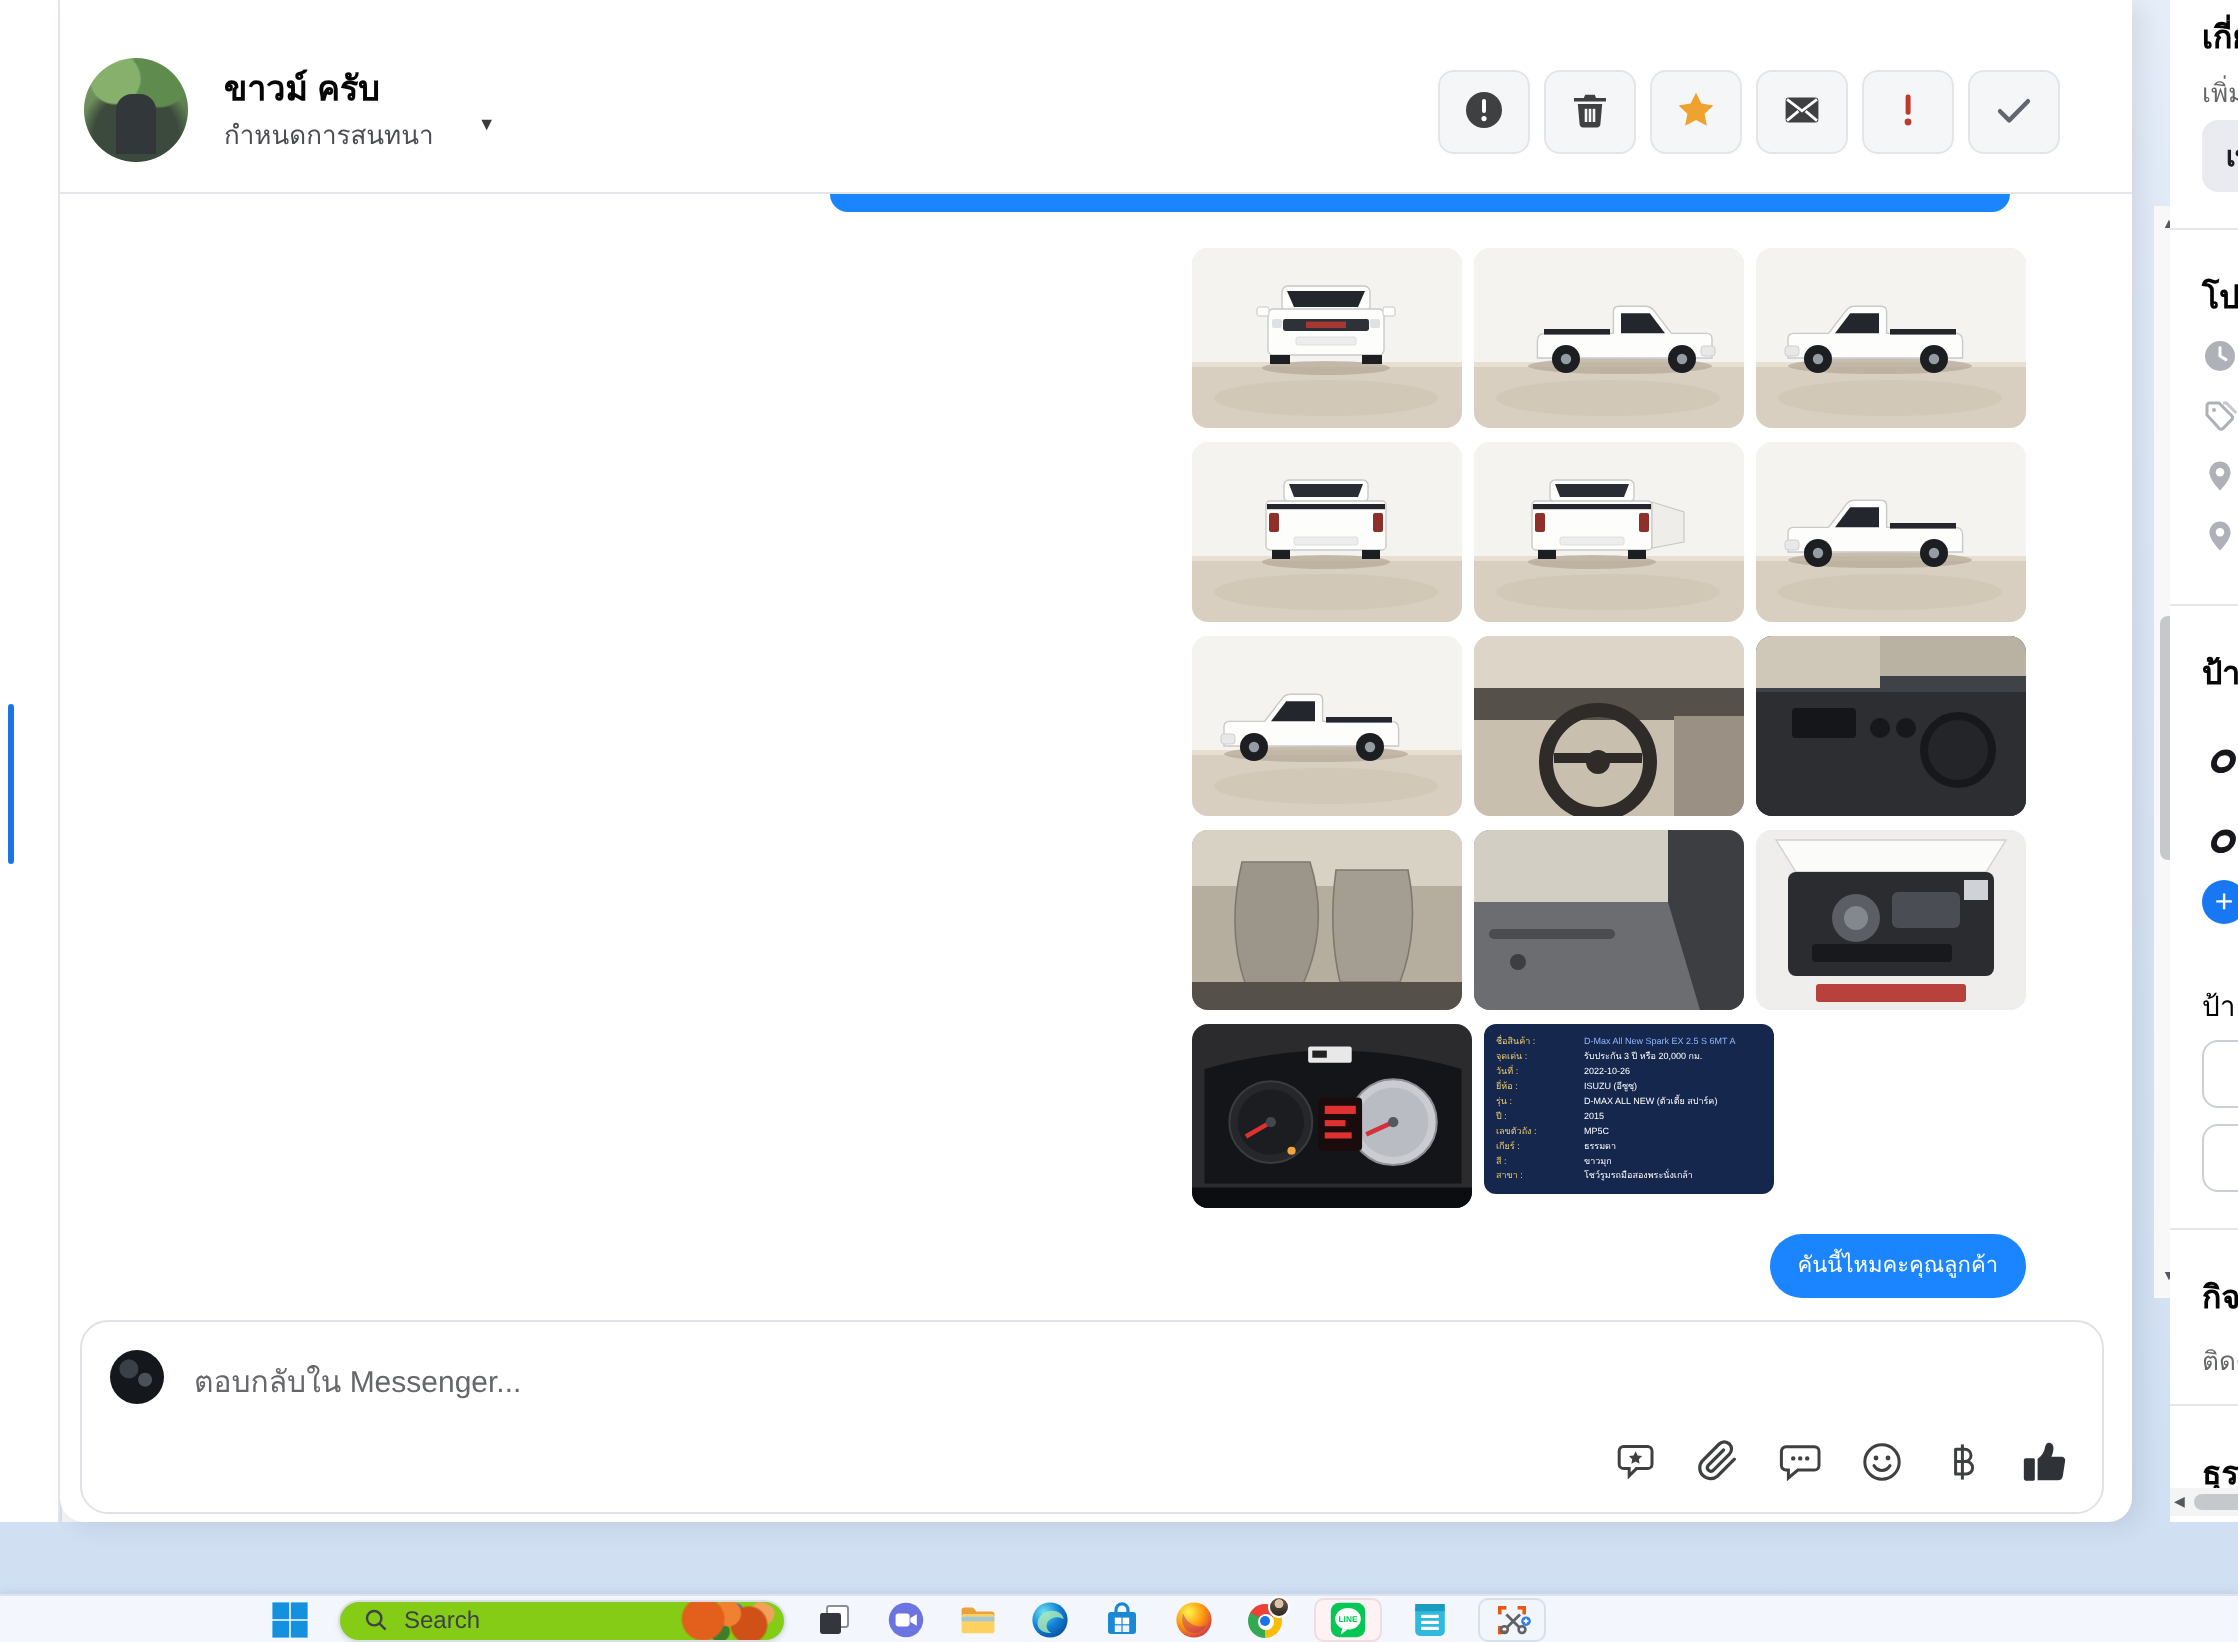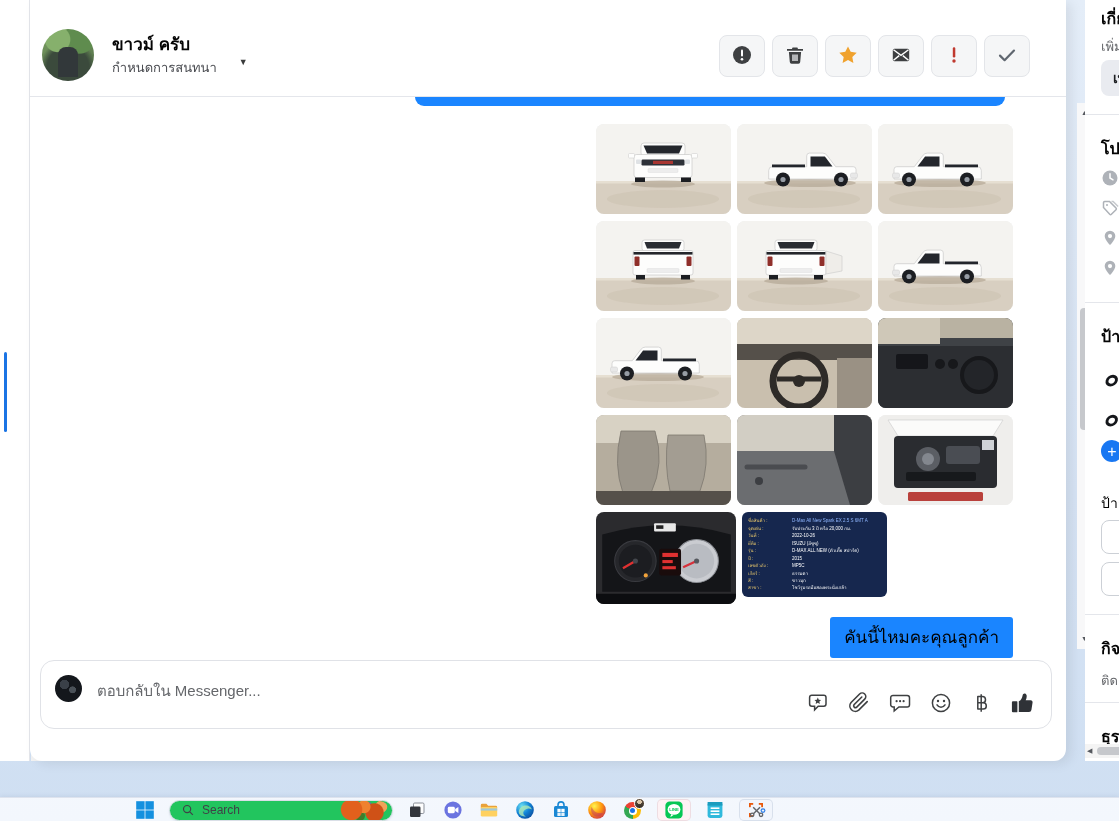--- a/index.html
+++ b/index.html
@@ -41,24 +41,24 @@
 .tile{width:135px;height:90px;border-radius:8px;overflow:hidden;background:#eee}
 .tile svg{display:block;width:100%;height:100%}
 .tile.big{width:140px;height:92px}
 .spec-card{width:145px;height:85px;border-radius:6px;background:#16274e;overflow:hidden}
 .spec-inner{width:290px;height:170px;transform:scale(.5);transform-origin:0 0;padding:10px 12px}
 .srow{display:flex;font-size:9px;line-height:1.66;white-space:nowrap}
 .srow .sl{width:88px;color:#f2cf6d;flex:none}
 .srow .sl::after{content:" :"}
 .srow .sv{color:#fff}
 .srow:first-child .sv{color:#8fb6ff}
-#bubble-out{position:absolute;right:53px;top:520px;background:#1a85ff;color:#000000;font-size:17px;font-weight:500;padding:6px 14px 8px;border-radius:3px;white-space:nowrap}
-
-
-#composer{position:absolute;left:10px;top:660px;width:1012px;height:69px;background:#fff;border:1px solid #e0e2e7;border-radius:14px}
+#bubble-out{position:absolute;right:53px;top:520px;background:#1a85ff;color:#ffffff;font-size:11px;font-weight:500;padding:6px 14px 8px;border-radius:18px;white-space:nowrap}
+
+
+#composer{position:absolute;left:10px;top:660px;width:1012px;height:97px;background:#fff;border:1px solid #e0e2e7;border-radius:14px}
 #composer-avatar{position:absolute;left:14px;top:14px;width:27px;height:27px;border-radius:50%;
 background:radial-gradient(circle at 35% 35%,#3a4048 0 18%,transparent 20%),radial-gradient(circle at 65% 55%,#4a5158 0 14%,transparent 16%),#14171c}
 #composer-placeholder{position:absolute;left:56px;top:18px;font-size:15px;color:#65676b}
 #composer-tools{position:absolute;right:16px;bottom:12px;display:flex;align-items:flex-end;gap:17px}
 .ctool{width:24px;height:24px;display:flex;align-items:center;justify-content:center}
 .ctool svg{width:24px;height:24px}
 .ctool.like svg{width:28px;height:28px}
 
 
 #right-panel{position:absolute;left:1085px;top:0;width:300px;height:761px;background:#fff;overflow:hidden}
@@ -76,21 +76,21 @@
 #rp-hscroll .h-arrow{position:absolute;left:2px;top:3px;font-size:7px;color:#55585e}
 #rp-hscroll .h-thumb{position:absolute;left:12px;top:3px;height:8px;width:90px;background:#c6c8cc;border-radius:4px}
 
 
 #taskbar{position:absolute;left:0;top:797px;width:100%;height:24px;background:rgba(245,249,253,.94);border-top:1px solid rgba(120,140,170,.18);box-shadow:0 -1px 4px rgba(90,110,150,.12)}
 #taskbar-inner{position:absolute;left:133px;top:0;height:24px;display:flex;align-items:center;gap:12px}
 .tb{width:24px;height:22px;display:flex;align-items:center;justify-content:center;border-radius:5px;flex:none}
 .tb svg,.tb .cssicon{width:20px;height:20px}
 .tb.active{width:34px;background:rgba(255,241,243,.9);box-shadow:inset 0 0 0 1px rgba(190,160,170,.25)}
 .tb.active2{width:34px;background:rgba(240,244,252,.95);box-shadow:inset 0 0 0 1px rgba(160,175,200,.3)}
-#search-pill{width:224px;height:21px;border-radius:11px;background:#22c55e;border:1px solid #dadfe7;box-shadow:0 1px 2px rgba(100,120,150,.15);display:flex;align-items:center;padding:0 3px 0 12px;gap:8px;flex:none}
+#search-pill{width:224px;height:21px;border-radius:11px;background:#84cc16;border:1px solid #dadfe7;box-shadow:0 1px 2px rgba(100,120,150,.15);display:flex;align-items:center;padding:0 3px 0 12px;gap:8px;flex:none}
 #search-pill svg{width:12px;height:12px;flex:none}
 #search-label{font-size:12px;color:#3f4247;flex:1}
 #search-flower{width:52px;height:19px;border-radius:10px;flex:none;
 background:radial-gradient(circle at 28% 45%,#e2601c 0 26%,transparent 29%),radial-gradient(circle at 52% 30%,#ef8130 0 20%,transparent 23%),radial-gradient(circle at 72% 60%,#cf5117 0 22%,transparent 25%),radial-gradient(circle at 60% 22%,#7b5ea7 0 9%,transparent 11%),radial-gradient(circle at 44% 78%,#3f7d2c 0 14%,transparent 17%),radial-gradient(circle at 85% 30%,#f0a25a 0 12%,transparent 14%)}
 .chrome-ic{position:relative;width:20px;height:20px}
 .chrome-ball{position:absolute;left:1px;top:2px;width:17px;height:17px;border-radius:50%;
 background:conic-gradient(from -60deg,#ea4335 0 120deg,#fbbc05 0 240deg,#34a853 0 360deg)}
 .chrome-ball::before{content:"";position:absolute;left:4.5px;top:4.5px;width:8px;height:8px;border-radius:50%;background:#fff}
 .chrome-ball::after{content:"";position:absolute;left:6px;top:6px;width:5px;height:5px;border-radius:50%;background:#1a73e8}
 .chrome-badge{position:absolute;right:-2px;top:-2px;width:11px;height:11px;border-radius:50%;border:1px solid #fff;

